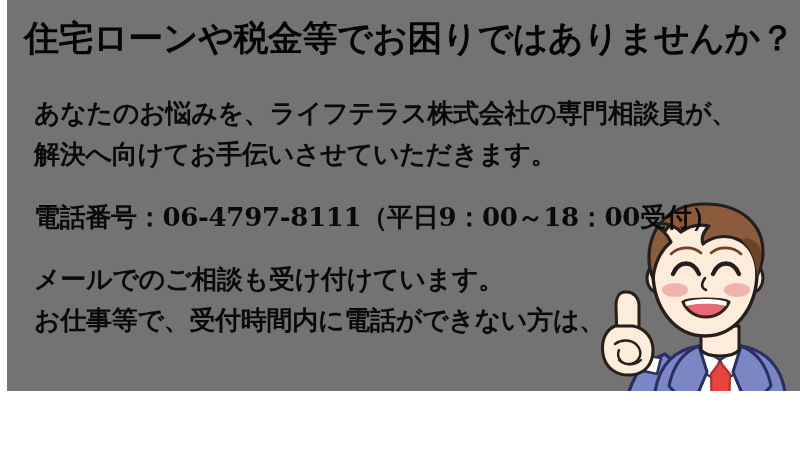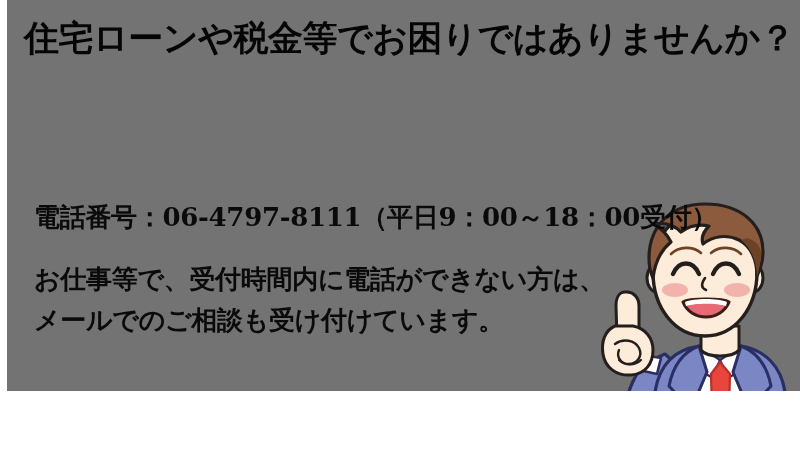--- a/index.html
+++ b/index.html
@@ -77,28 +77,32 @@
 </style>
 </head>
 <body>
 
 <div id="poster">
 
   <div class="text-layer">
 
     <div class="headline">住宅ローンや税金等でお困りではありませんか？</div>
 
+    <div class="para para-intro">
+      <span class="line">あなたのお悩みを、ライフテラス株式会社の専門相談員が、</span>
+      <span class="line">解決へ向けてお手伝いさせていただきます。</span>
+    </div>
 
     <div class="para para-phone">
       <span class="line">電話番号：06-4797-8111（平日9：00～18：00受付）</span>
     </div>
 
     <div class="para para-mail">
+      <span class="line">メールでのご相談も受け付けています。</span>
       <span class="line">お仕事等で、受付時間内に電話ができない方は、</span>
-      <span class="line">メールでのご相談も受け付けています。</span>
     </div>
 
 
   </div>
 
   <div class="illustration">
     <svg viewBox="0 0 212 254" xmlns="http://www.w3.org/2000/svg">
 
       <path d="M52 166 C40 176 32 196 30 214 L30 254 L74 254 L74 214
                C74 200 80 186 92 178 L70 158 Z" fill="#7b86c4" stroke="#2a2f63" stroke-width="3.2" stroke-linejoin="round"></path>

